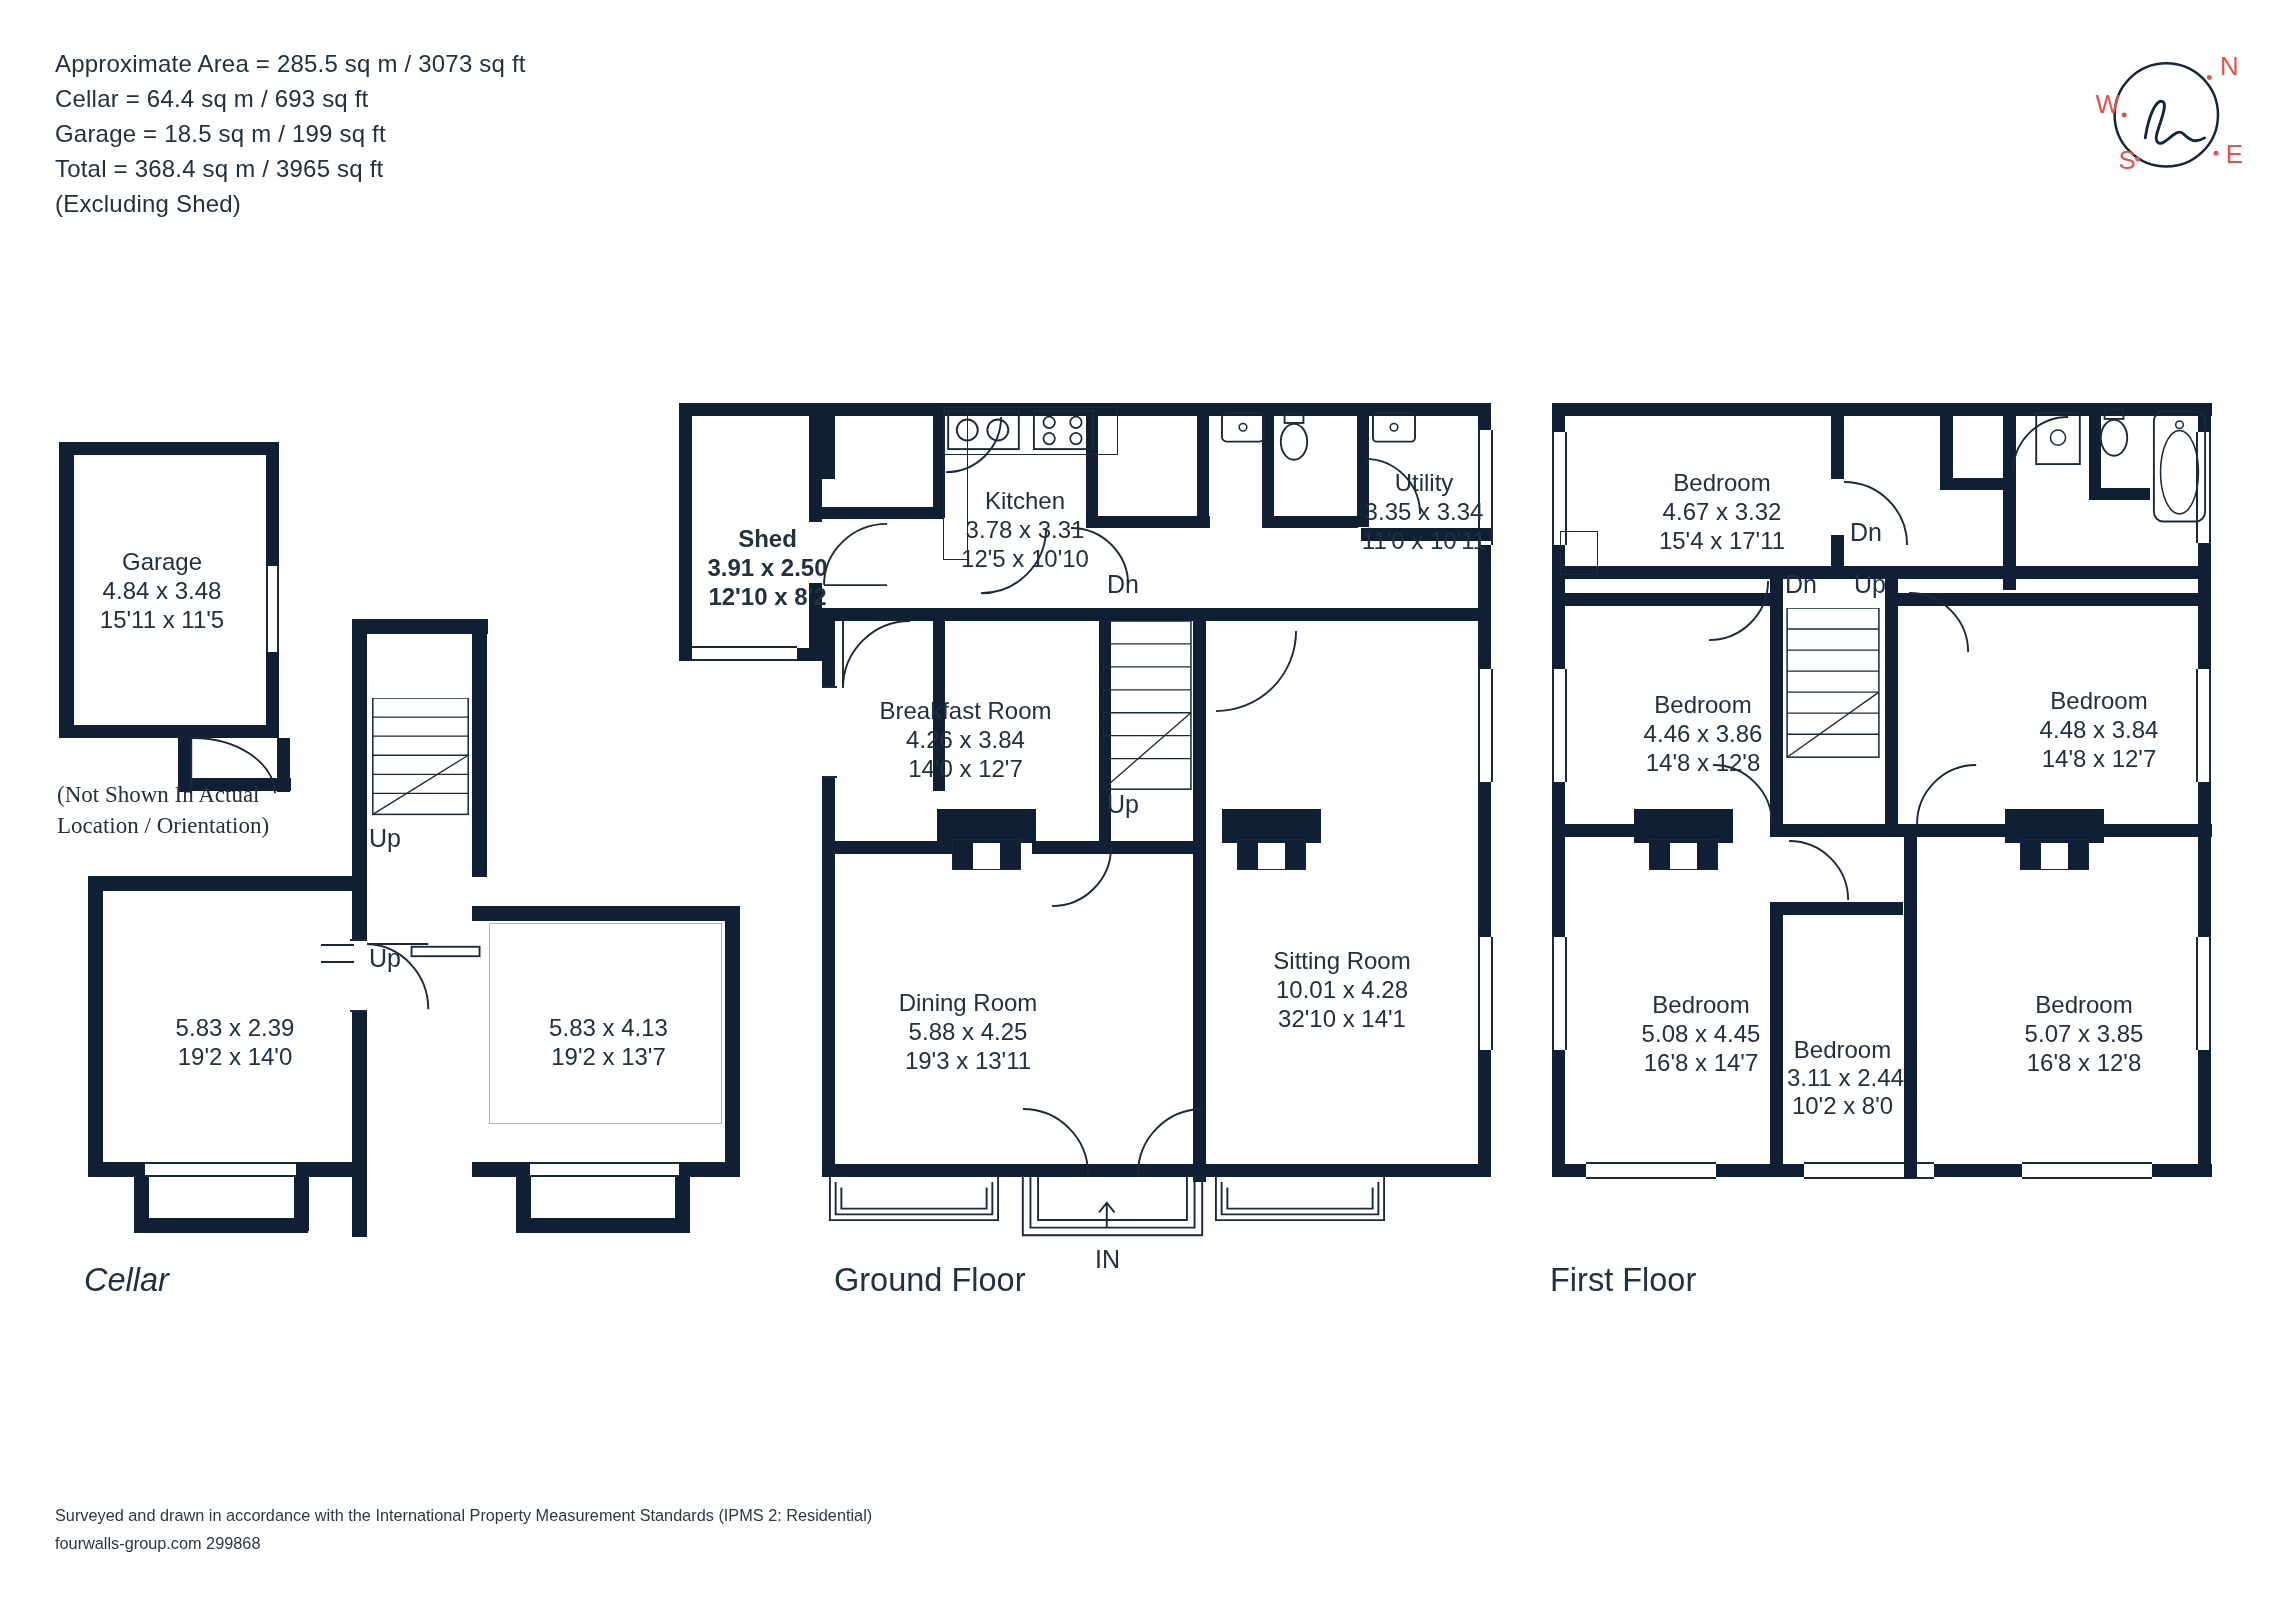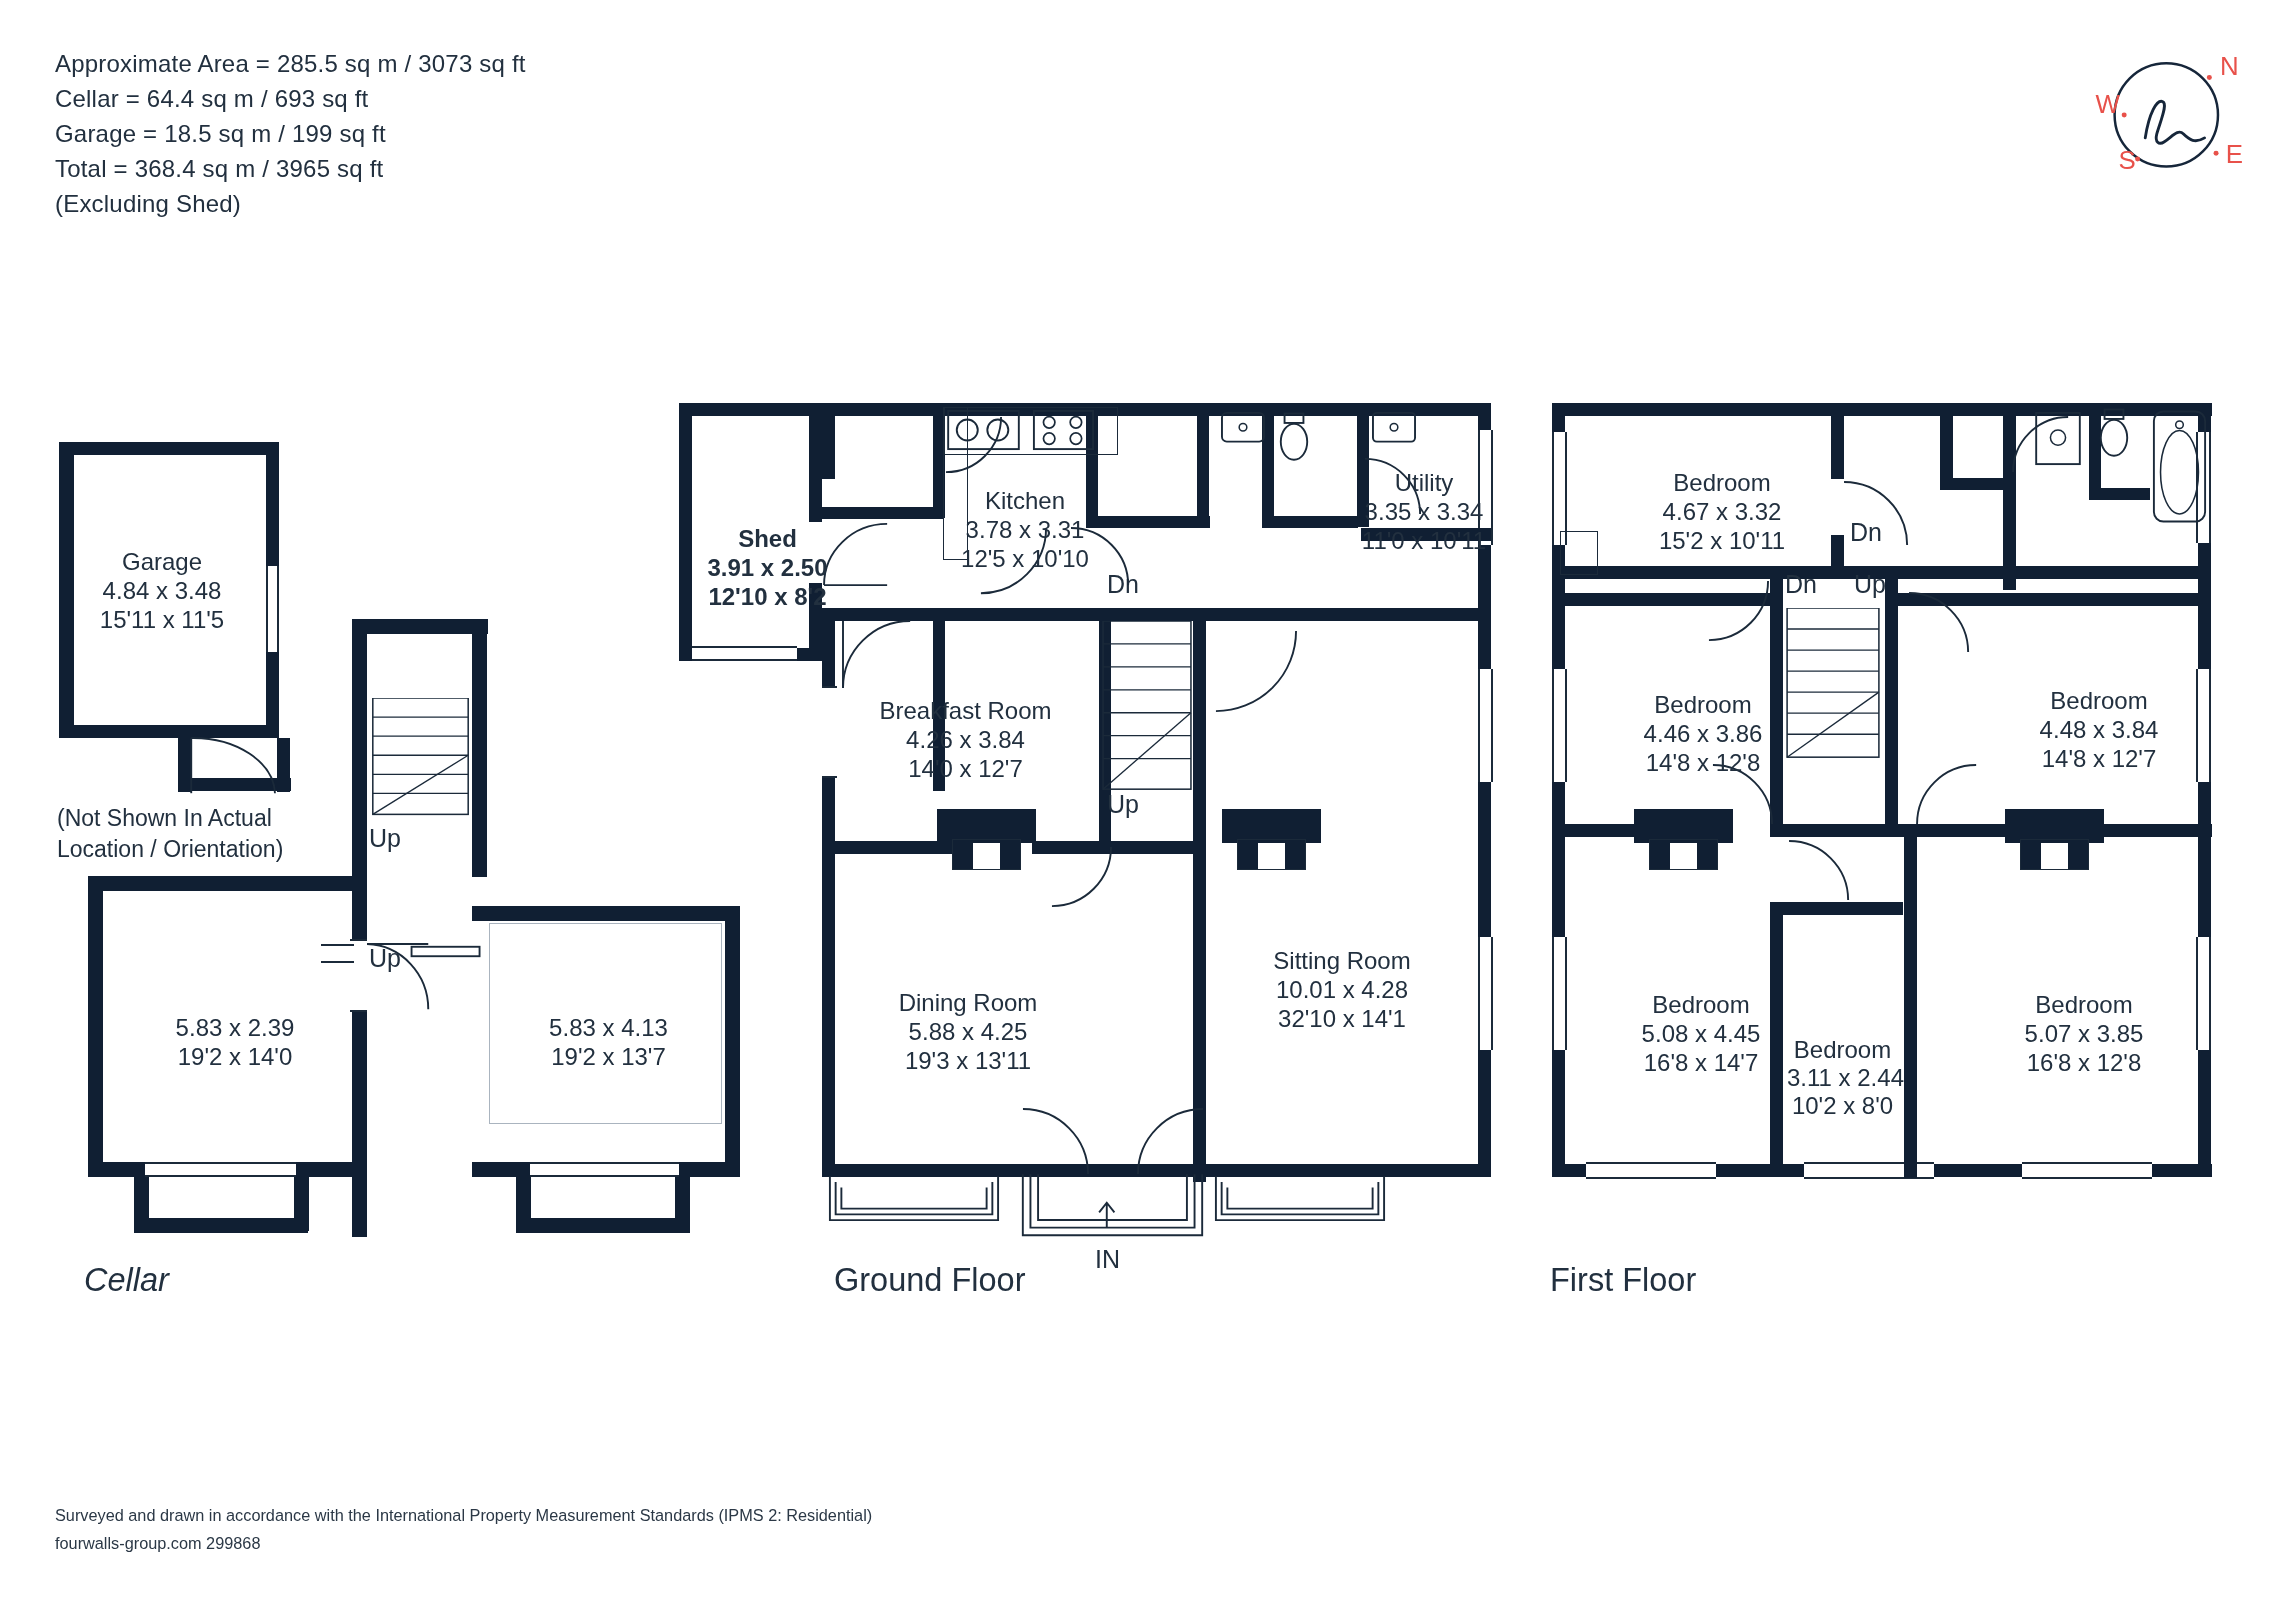--- a/index.html
+++ b/index.html
@@ -93,21 +93,21 @@
           </svg>
       </div>
     </div>
 
     <div class="lbl" style="left:59px;top:547px;width:206px;">
       <span class="nm">Garage</span>
       <span class="d1">4.84 x 3.48</span>
       <span class="d2">15'11 x 11'5</span>
     </div>
 
-    <div class="note" style="left:57px;top:803px;width:287px;">
+    <div class="note" style="left:57px;top:779px;width:287px;font-family:Liberation Serif, serif;">
       <div>(Not Shown In Actual</div>
       <div>Location / Orientation)</div>
     </div>
 
     <div>
 
       <div class="w" style="left:352px;top:619px;width:15.3px;height:618px;"></div>
       <div class="w" style="left:352px;top:619px;width:136px;height:15.3px;"></div>
       <div class="w" style="left:472px;top:619px;width:15.3px;height:258px;"></div>
 
@@ -534,21 +534,21 @@
     </div>
     <div class="door" style="left:388px;top:765px;">
       <svg width="63" height="61" viewBox="0 0 66 64">
           <path d="M0 62 A 62 62 0 0 1 62 0" fill="none" stroke="#1b2a3a" stroke-width="2"></path>
         </svg>
     </div>
 
     <div class="lbl" style="left:82px;top:468px;width:222px;">
       <span class="nm">Bedroom</span>
       <span class="d1">4.67 x 3.32</span>
-      <span class="d2">15'2 x 10'11</span>
+      <span class="d2">15'4 x 17'11</span>
     </div>
 
     <div class="lbl" style="left:63px;top:690px;width:222px;">
       <span class="nm">Bedroom</span>
       <span class="d1">4.46 x 3.86</span>
       <span class="d2">14'8 x 12'8</span>
     </div>
 
     <div class="lbl" style="left:459px;top:686px;width:222px;">
       <span class="nm">Bedroom</span>

